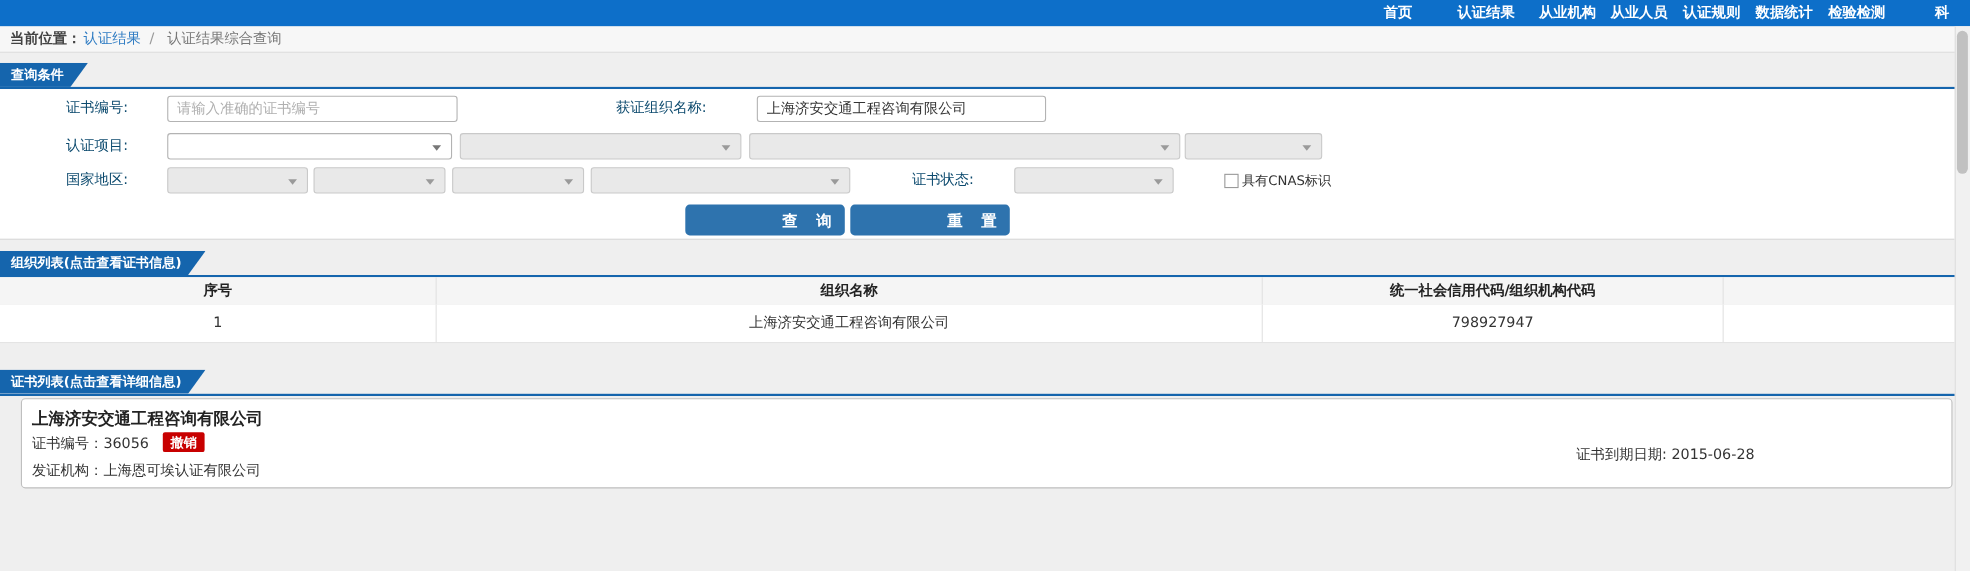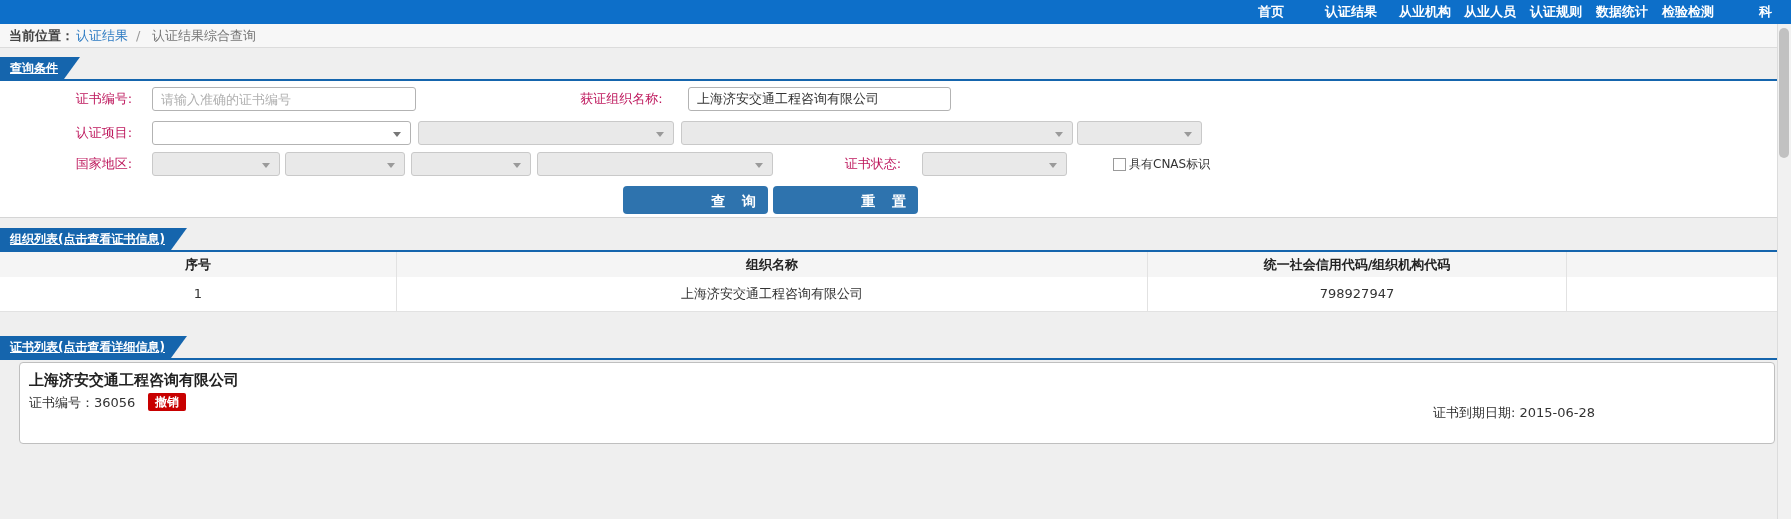--- a/index.html
+++ b/index.html
@@ -15,25 +15,25 @@
   .nav-item{top:0;height:40px;line-height:24px;color:#fff;font-size:13px;font-weight:bold;cursor:pointer;white-space:nowrap;}
   
   .crumbbar{left:0;top:24px;width:1791px;height:23px;background:#f7f7f7;border-bottom:1px solid #dcdcdc;}
   .crumbbar span{line-height:23px;font-size:13px;}
   .crumb-pre{color:#444;font-weight:bold;}
   .crumb-link{color:#2f7cc3;cursor:pointer;}
   .crumb-sep{color:#999;padding:0 6px;}
   .crumb-cur{color:#777;}
   
   .sec-tab{height:22px;line-height:22px;background:#1565ad;color:#fff;font-size:12px;font-weight:bold;
-    padding:0 22px 0 10px;clip-path:polygon(0 0,100% 0,calc(100% - 16px) 100%,0 100%);text-decoration:underline;}
+    padding:0 22px 0 10px;clip-path:polygon(0 0,100% 0,calc(100% - 16px) 100%,0 100%);}
   .sec-rule{left:0;width:1791px;height:2px;background:#1565ad;}
   
   .panel{left:0;top:81px;width:1777px;height:136px;background:#fff;border-bottom:1px solid #d5d5d5;}
-  .flabel{font-size:13px;color:#be185d;text-align:center;line-height:24px;white-space:nowrap;}
+  .flabel{font-size:13px;color:#0c4a6e;text-align:left;line-height:24px;white-space:nowrap;}
   .tbox{background:#fff;border:1px solid #b3b3b3;border-radius:3px;height:24px;box-sizing:border-box;
     font-size:13px;color:#333;padding:0 8px;font-family:inherit;outline:none;}
   .tbox::placeholder{color:#b0b0b0;}
   .dd{background:#fff;border:1px solid #b3b3b3;border-radius:3px;height:24px;box-sizing:border-box;cursor:pointer;}
   .dd::after{content:"";position:absolute;right:9px;top:10px;border-left:4px solid transparent;
     border-right:4px solid transparent;border-top:5px solid #777;}
   .dd.dis{background:#e9e9e9;border-color:#c9c9c9;cursor:default;}
   .dd.dis::after{border-top-color:#9a9a9a;}
   .btn{height:28px;background:#2e73ae;border:none;border-radius:4px;color:#fff;font-size:14px;font-weight:bold;
     letter-spacing:6px;text-align:right;line-height:28px;cursor:pointer;font-family:inherit;}
@@ -126,16 +126,17 @@
 
 <div class="abs cert-card">
   <span class="abs cert-name" style="left:9px;top:8px">上海济安交通工程咨询有限公司</span>
 
   <span class="abs cert-line" style="left:9px;top:31px"><span>证书编号：</span><span>36056</span></span>
   <span class="abs badge" style="left:128px;top:30px;width:38px">撤销</span>
 
 
   <span class="abs cert-line" style="left:1413px;top:41px"><span>证书到期日期: </span><span>2015-06-28</span></span>
 
+  <span class="abs cert-line" style="left:9px;top:56px"><span>发证机构：</span><span>上海恩可埃认证有限公司</span></span>
 </div>
 
 <div class="abs sb-track"></div>
 <div class="abs sb-thumb"></div>
 
 </body></html>

